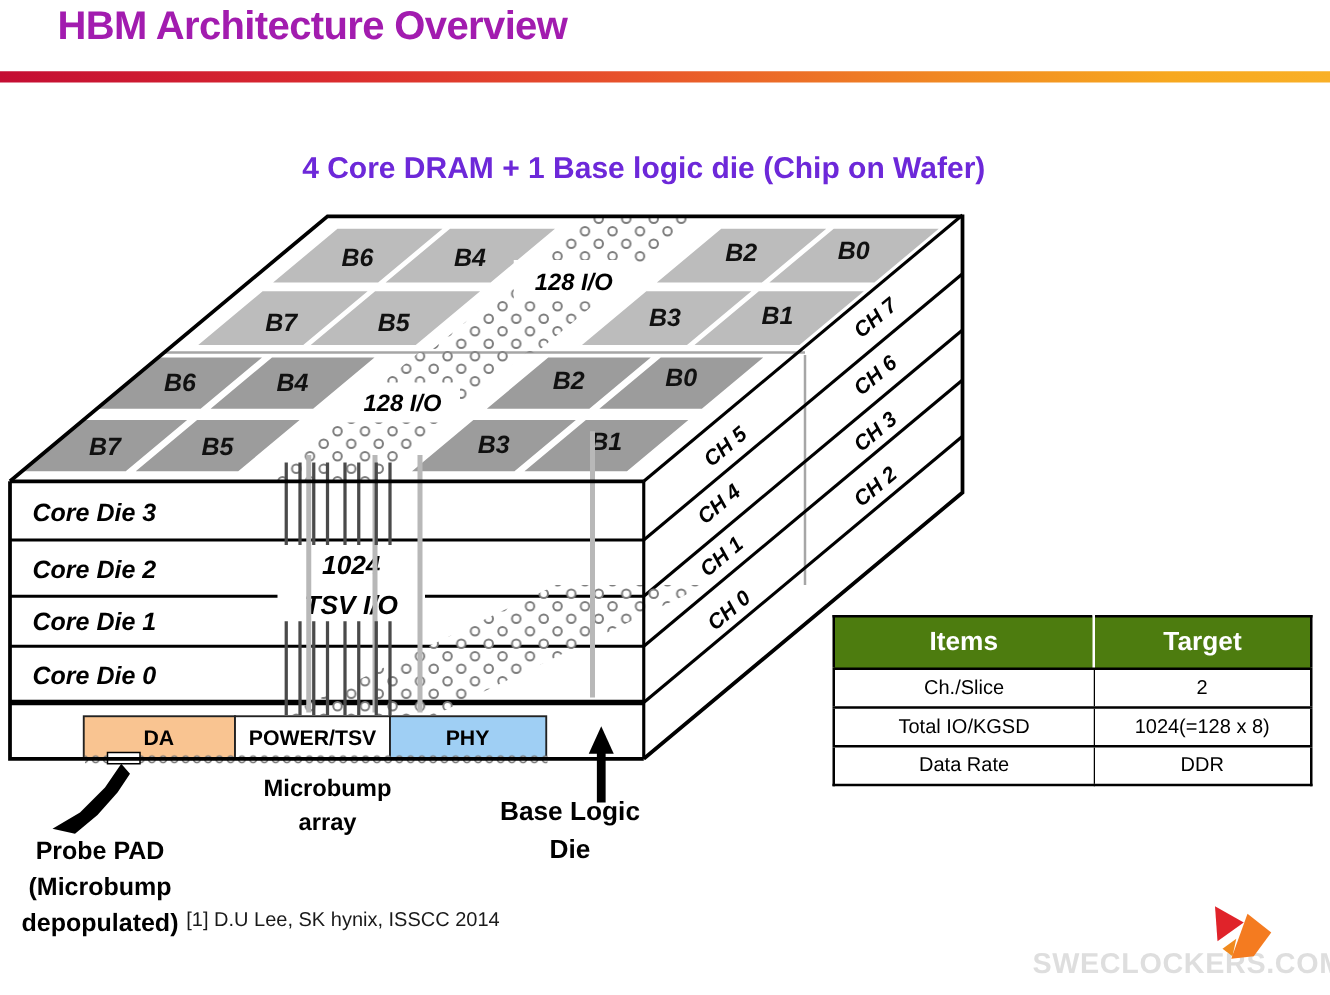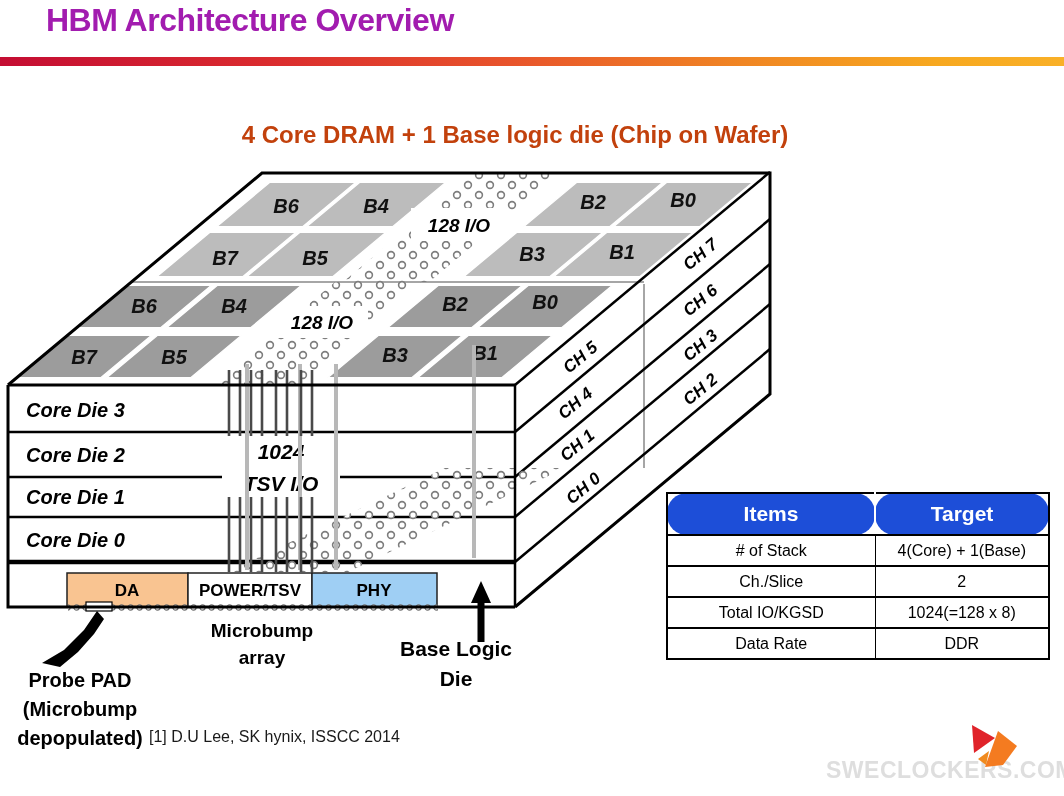--- a/index.html
+++ b/index.html
@@ -10,34 +10,33 @@
   #title{
     position:absolute;left:46px;top:2px;font-size:32px;font-weight:bold;color:#a21caf;
     letter-spacing:-0.5px;
   }
   #accent-bar{
     position:absolute;left:0;top:57px;width:1064px;height:9px;
     background:linear-gradient(90deg,#c40d33 0%,#da2b2e 25%,#e8542b 48%,#f08623 70%,#f7a81f 88%,#f9b027 100%);
   }
   #subtitle{
     position:absolute;left:190px;top:121px;width:650px;text-align:center;
-    font-size:24px;font-weight:bold;color:#c2410c;
+    font-size:24px;font-weight:bold;color:#6d28d9;
   }
   #diagram-svg{position:absolute;left:0;top:0;}
   svg text{font-family:"Liberation Sans", sans-serif;}
 
   
   #spec-table{
     position:absolute;left:666px;top:492px;width:384px;border-collapse:collapse;
     border:2px solid #000;table-layout:fixed;background:#fff;
   }
   #spec-table th{
-    background:#1d4ed8;color:#fff;font-size:21px;font-weight:bold;height:38px;
+    background:#4d7c0f;color:#fff;font-size:21px;font-weight:bold;height:38px;
     border-bottom:2px solid #000;
-    border-radius:20px;
   }
   #spec-table th.items-col{width:204px;border-right:2px solid #fff;}
   #spec-table td{
     font-size:16px;color:#000;text-align:center;height:27px;
     border-top:2px solid #000;border-right:1.5px solid #000;padding:1px 2px;
   }
   #spec-table td:last-child{border-right:none;}
 
   #citation{
     position:absolute;left:149px;top:728px;font-size:16px;color:#1a1a1a;
@@ -242,24 +241,20 @@
 
 <table id="spec-table">
   <thead>
     <tr>
       <th class="items-col">Items</th>
       <th>Target</th>
     </tr>
   </thead>
   <tbody>
     <tr>
-      <td># of Stack</td>
-      <td>4(Core) + 1(Base)</td>
-    </tr>
-    <tr>
       <td>Ch./Slice</td>
       <td>2</td>
     </tr>
     <tr>
       <td>Total IO/KGSD</td>
       <td>1024(=128 x 8)</td>
     </tr>
     <tr>
       <td>Data Rate</td>
       <td>DDR</td>

